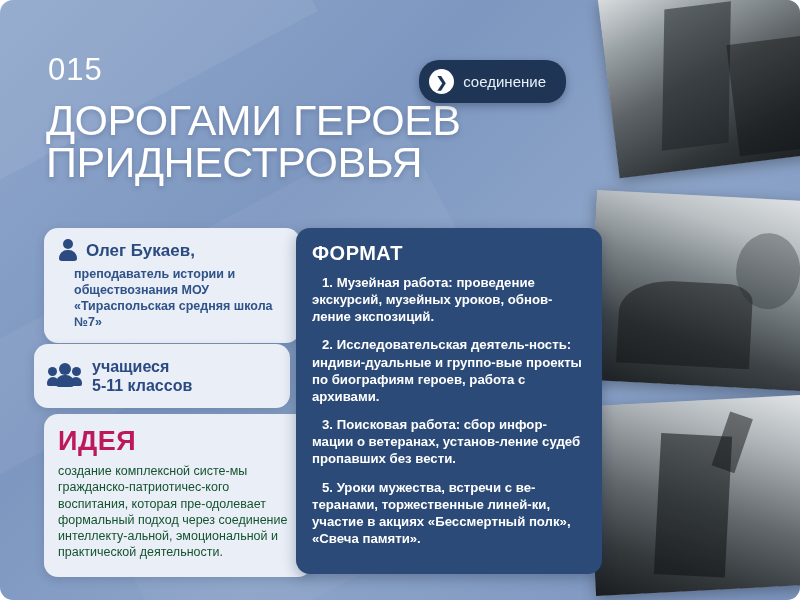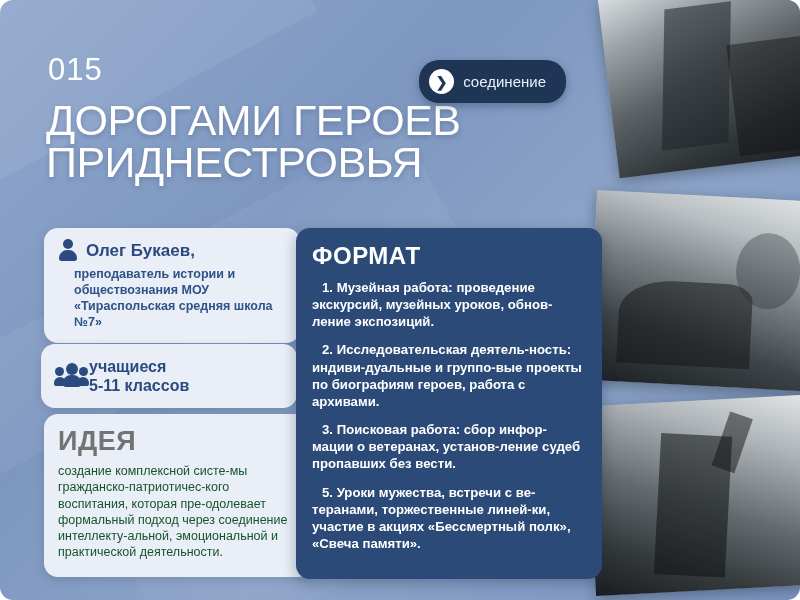--- a/index.html
+++ b/index.html
@@ -172,25 +172,26 @@
   }
   .author-sub {
     font-size: 12.5px;
     line-height: 1.28;
     color: #2f5288;
     font-weight: bold;
     margin-left: 16px;
   }
 
   .card-students {
-    left: 41px; top: 344px;
+    left: 34px; top: 344px;
     width: 228px;
     padding: 13px 14px;
     display: flex;
     align-items: center;
+    gap: 10px;
   }
   .icon-group {
     width: 34px; height: 26px;
     position: relative;
     flex: none;
   }
   .icon-group .g-head {
     position: absolute;
     border-radius: 50%;
     background: #2a4a80;
@@ -213,21 +214,21 @@
   }
 
   .card-idea {
     left: 44px; top: 414px;
     width: 240px;
     padding: 12px 14px 16px 14px;
   }
   .idea-title {
     font-size: 27px;
     font-weight: bold;
-    color: #737373;
+    color: #be185d;
     letter-spacing: 0.5px;
     margin-bottom: 6px;
   }
   .idea-text {
     font-size: 12.5px;
     line-height: 1.3;
     color: #14532d;
     font-weight: normal;
   }
 
@@ -238,21 +239,21 @@
     width: 306px;
     min-height: 340px;
     background: #2b4a77;
     border-radius: 14px;
     padding: 14px 16px 16px 16px;
     box-shadow: 0 4px 14px rgba(25,40,70,0.35);
     color: #ffffff;
     box-sizing: border-box;
   }
   .format-title {
-    font-size: 24px;
+    font-size: 20px;
     font-weight: bold;
     letter-spacing: 0.5px;
     margin-bottom: 9px;
   }
   .format-item {
     font-size: 13.2px;
     line-height: 1.3;
     font-weight: bold;
     margin-bottom: 11px;
     text-indent: 10px;

